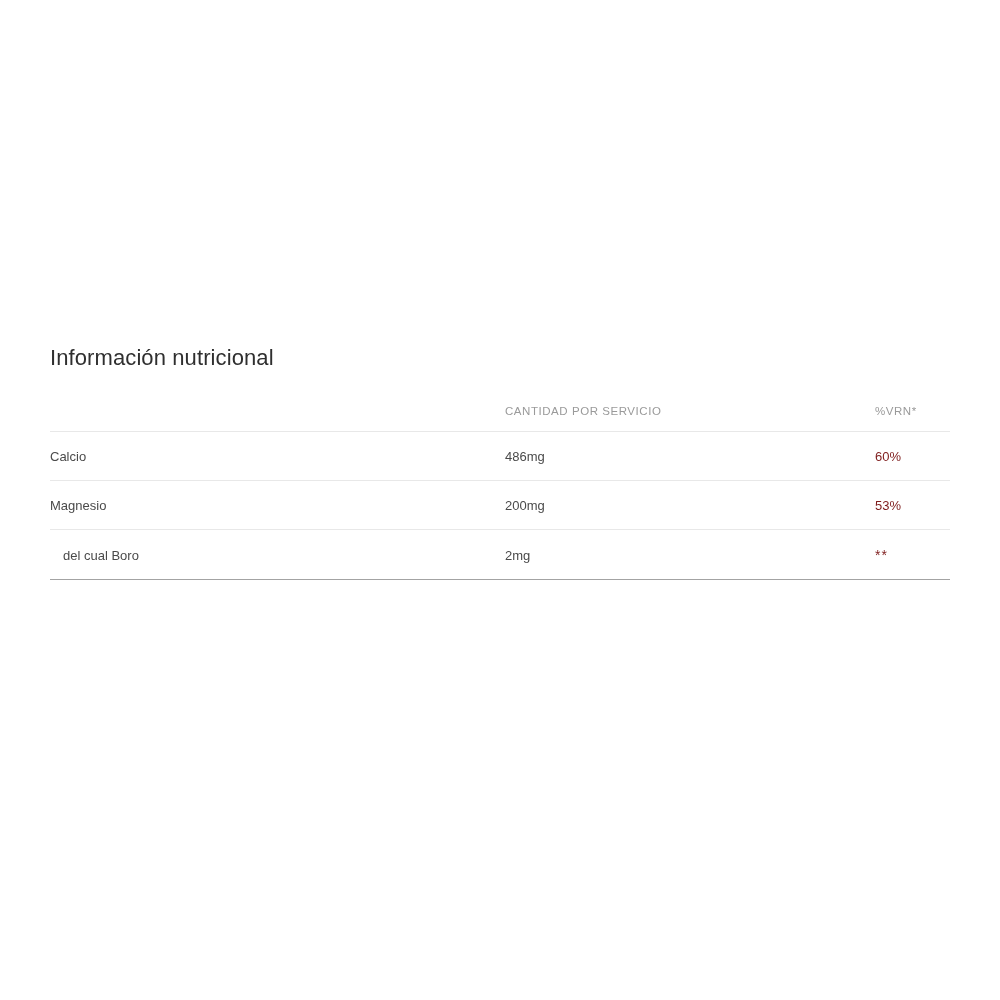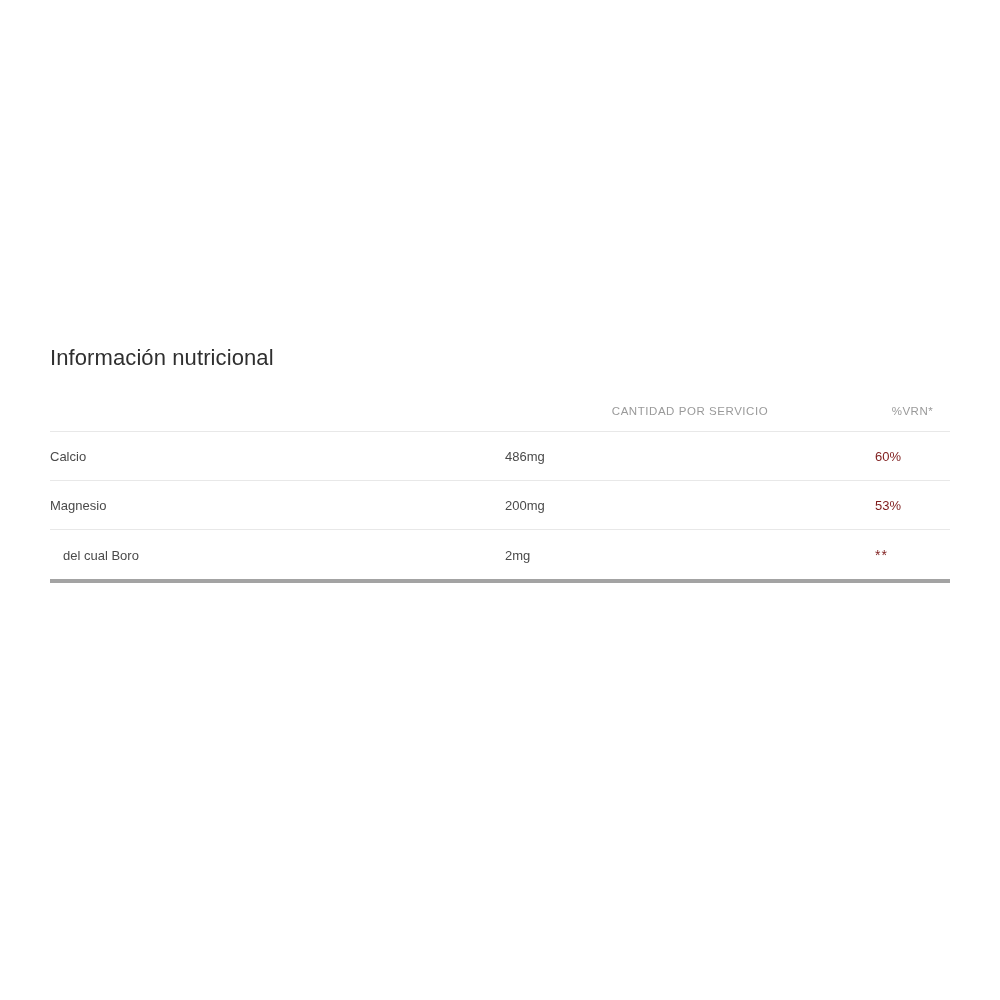--- a/index.html
+++ b/index.html
@@ -35,39 +35,39 @@
   table.nutrition-table {
     width: 900px;
     border-collapse: collapse;
     table-layout: fixed;
   }
   table.nutrition-table col.c-name { width: 455px; }
   table.nutrition-table col.c-amount { width: 370px; }
   table.nutrition-table col.c-vrn { width: 75px; }
 
   thead th {
-    text-align: center;
+    text-align: left;
     font-weight: 400;
     font-size: 11.5px;
     letter-spacing: 0.55px;
     color: #9a9a9a;
     padding: 0 0 14px 0;
     vertical-align: bottom;
   }
   thead th.blank { }
   tbody td {
     font-size: 13px;
     color: #4a4a4a;
     padding: 17px 0 16px 0;
     border-top: 1px solid #e8e8e8;
     vertical-align: middle;
     font-weight: 400;
   }
   tbody tr:last-child td {
-    border-bottom: 4px solid #a3a3a3;
+    border-bottom: 1px solid #a3a3a3;
   }
   tbody td.indent {
     padding-left: 13px;
   }
   tbody td.vrn {
     color: #7f1d1d;
   }
   .stars {
     letter-spacing: 1px;
     font-size: 14px;

